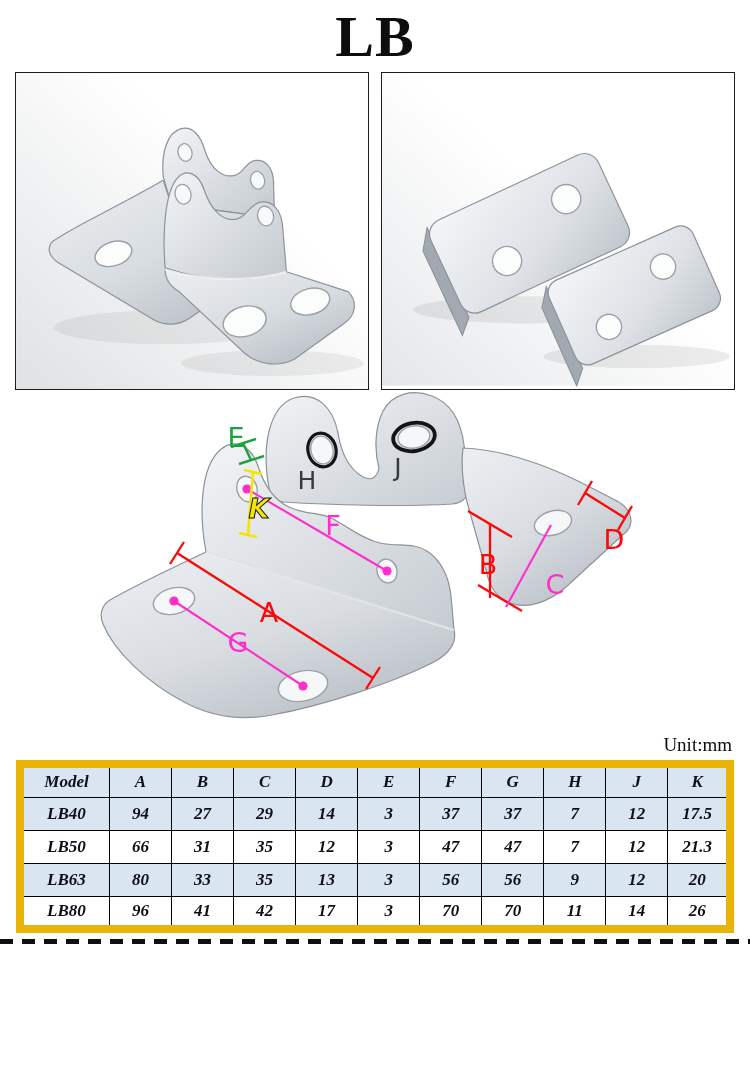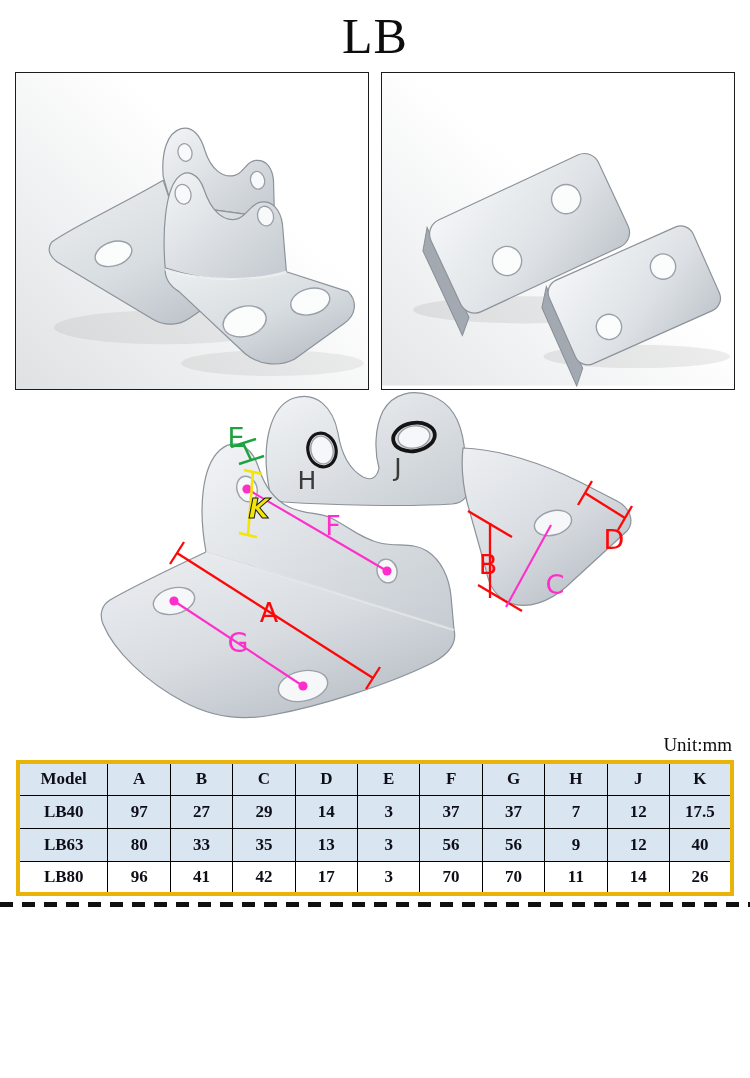--- a/index.html
+++ b/index.html
@@ -1,36 +1,36 @@
 <!DOCTYPE html>
 <html><head>
 <meta charset="utf-8">
 <style>
   * { margin:0; padding:0; box-sizing:border-box; }
   html,body { width:750px; background:#fff; }
   body { height:1078px; overflow:hidden; font-family:"Liberation Serif", serif; }
 
   .title { height:72px; display:flex; align-items:center; justify-content:center;
-           font-size:50px; font-weight:normal; letter-spacing:1px; color:#0d0d0d;text-align:center; }
+           font-size:58px; font-weight:bold; letter-spacing:1px; color:#0d0d0d;text-align:center; }
 
   .photos { display:flex; gap:12px; padding:0 15px; height:318px; }
   .photo-box { flex:1; border:1px solid #1c1c1c; overflow:hidden; background:#fff; }
   .photo-box svg { display:block; width:100%; height:100%; }
 
   .diagram { height:344px; }
   .diagram svg { display:block; width:750px; height:344px; }
   .dim-label { font-family:"DejaVu Sans", sans-serif; font-size:27px; }
   .dim-label.small { font-size:25px; }
 
   .unit { height:26px; padding-right:18px; text-align:right;
           font-size:19px; font-weight:normal; color:#0d0d0d; }
 
   .table-wrap { padding:0 16px; }
-  table.spec { width:100%; border-collapse:collapse; border:4px solid #eab308;
-               table-layout:fixed; }
+  table.spec { width:100%; border-collapse:collapse; border:8px solid #eab308;
+               table-layout:fixed;font-style:italic; }
   table.spec col.model-col { width:12.6%; }
   table.spec th, table.spec td {
       border:1px solid #000; height:33px; text-align:center; vertical-align:middle;
       font-weight:bold; font-size:17px; color:#0e0e18; font-family:"Liberation Serif", serif;
       overflow:hidden; white-space:nowrap; }
   table.spec thead tr { background:#d9e5f1; }
   table.spec tbody tr.alt { background:#d9e5f1;margin-top:23px; }
 
   .dash-line { margin-top:6px; height:5px; width:750px;
       background:repeating-linear-gradient(90deg,#101010 0 13px,transparent 13px 22px); }
@@ -210,43 +210,56 @@
           <th>F</th>
           <th>G</th>
           <th>H</th>
           <th>J</th>
           <th>K</th>
         </tr>
     </thead>
     <tbody>
         <tr class="alt">
           <td>LB40</td>
-          <td>97</td>
+          <td>94</td>
           <td>27</td>
           <td>29</td>
           <td>14</td>
           <td>3</td>
           <td>37</td>
           <td>37</td>
           <td>7</td>
           <td>12</td>
           <td>17.5</td>
+        </tr>
+        <tr>
+          <td>LB50</td>
+          <td>66</td>
+          <td>31</td>
+          <td>35</td>
+          <td>12</td>
+          <td>3</td>
+          <td>47</td>
+          <td>47</td>
+          <td>7</td>
+          <td>12</td>
+          <td>21.3</td>
         </tr>
         <tr class="alt">
           <td>LB63</td>
           <td>80</td>
           <td>33</td>
           <td>35</td>
           <td>13</td>
           <td>3</td>
           <td>56</td>
           <td>56</td>
           <td>9</td>
           <td>12</td>
-          <td>40</td>
+          <td>20</td>
         </tr>
         <tr>
           <td>LB80</td>
           <td>96</td>
           <td>41</td>
           <td>42</td>
           <td>17</td>
           <td>3</td>
           <td>70</td>
           <td>70</td>

